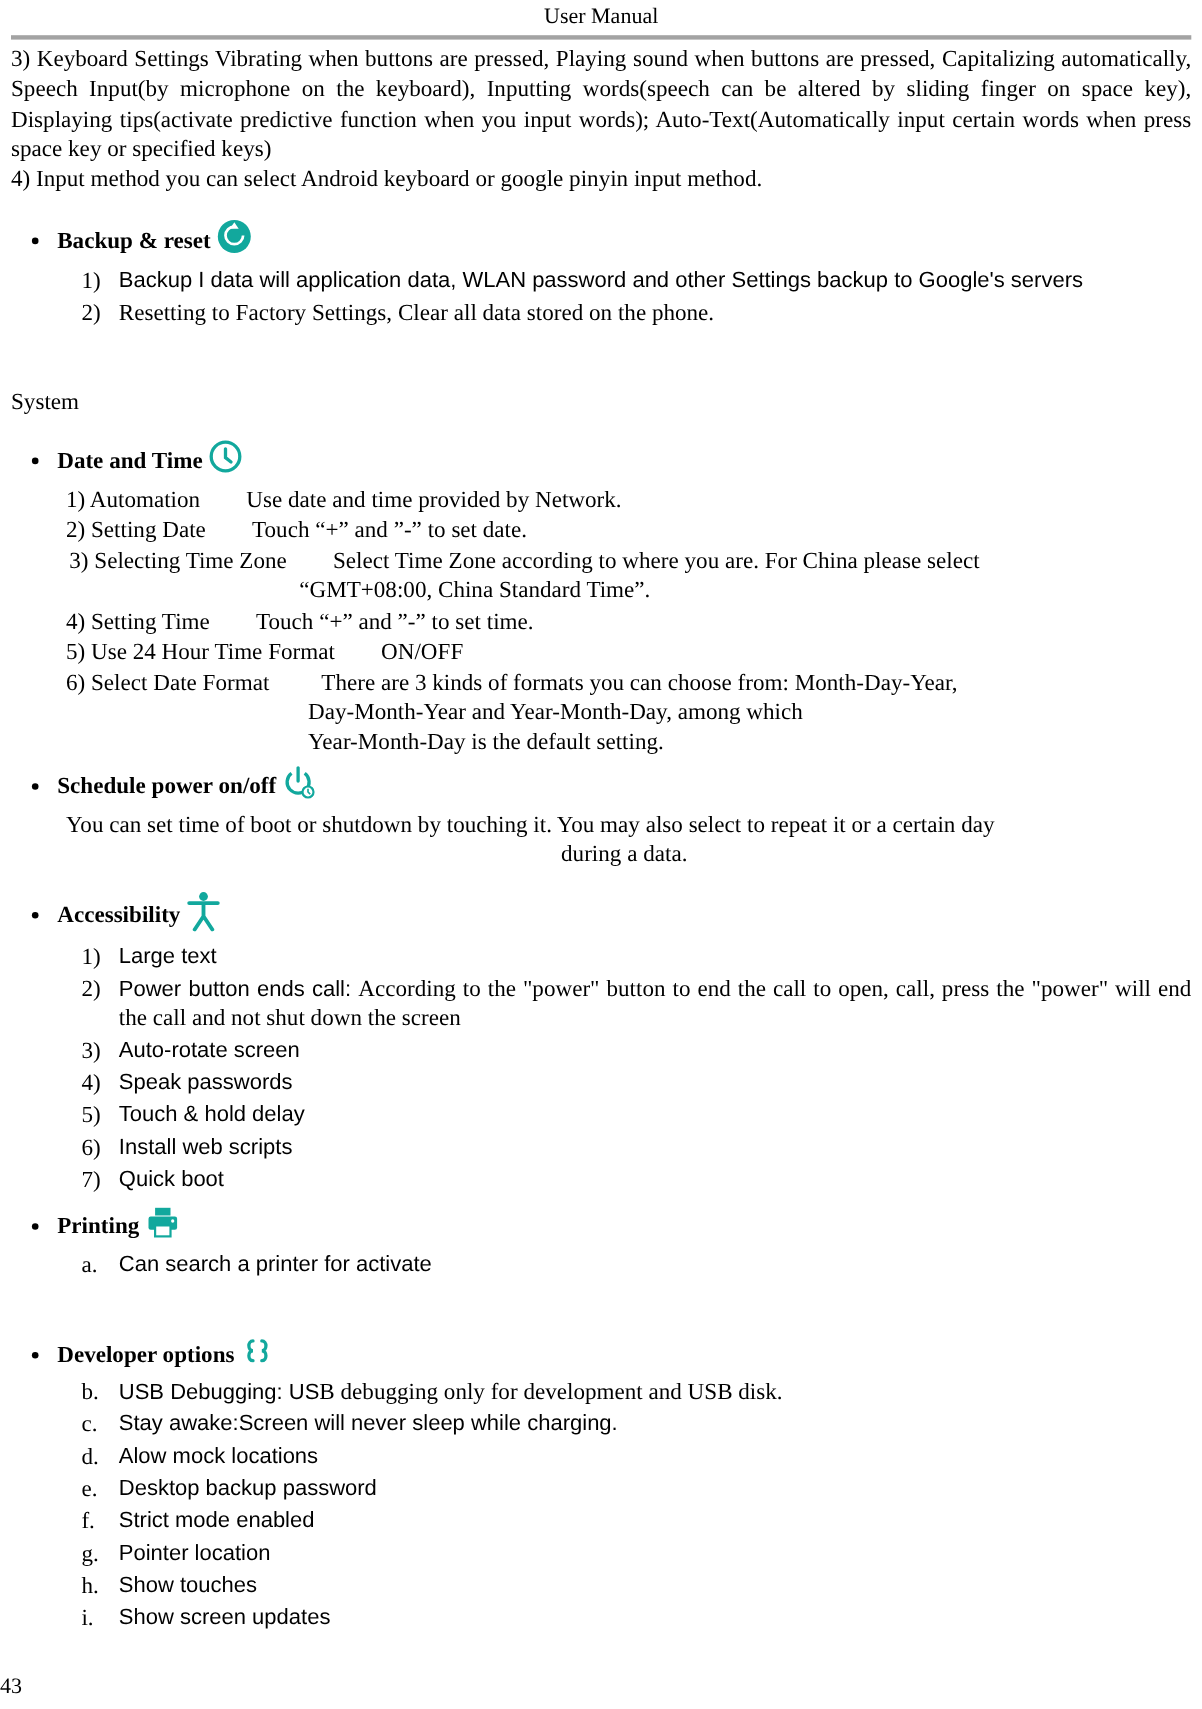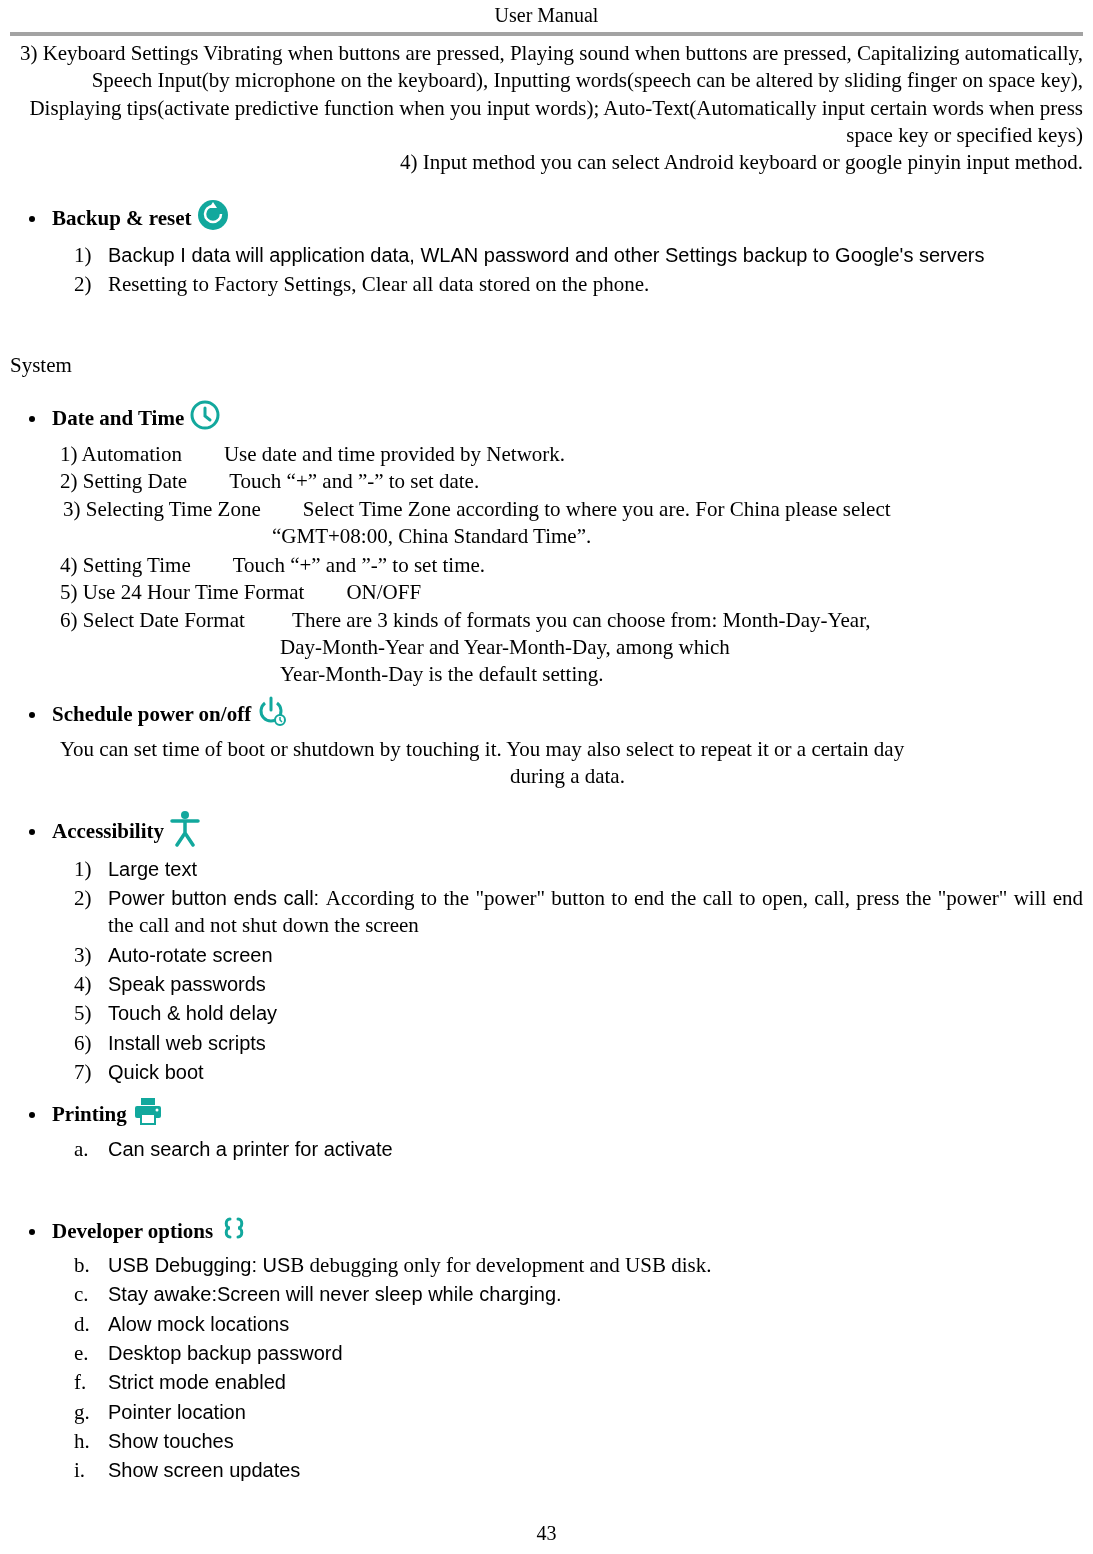--- a/index.html
+++ b/index.html
@@ -98,25 +98,25 @@
   }
   .icon {
     display: inline-block;
     vertical-align: middle;
   }
   .sans { font-family: Arial, Helvetica, sans-serif; font-size: 20px; }
   .page-num {
     position: absolute;
     bottom: 8px;
     left: 0; right: 0;
-    text-align: center;
+    text-align: left;
     font-size: 20px;
   }
   .justify { text-align: justify; }
-  .para { margin: 0; text-align: right; }
+  .para { margin: 0; }
 </style>
 </head>
 <body>
 
 <div class="page">
   <div class="header-title">User    Manual</div>
 
   <div class="content">
     <p class="para indent-1 justify">3) Keyboard Settings        Vibrating when buttons are pressed, Playing sound when buttons are pressed, Capitalizing automatically, Speech Input(by microphone on the keyboard), Inputting words(speech can be altered by sliding finger on space key), Displaying tips(activate predictive function when you input words); Auto-Text(Automatically input certain words when press space key or specified keys)</p>
     <p class="para indent-1">4) Input method        you can select Android keyboard or google pinyin input method.</p>

